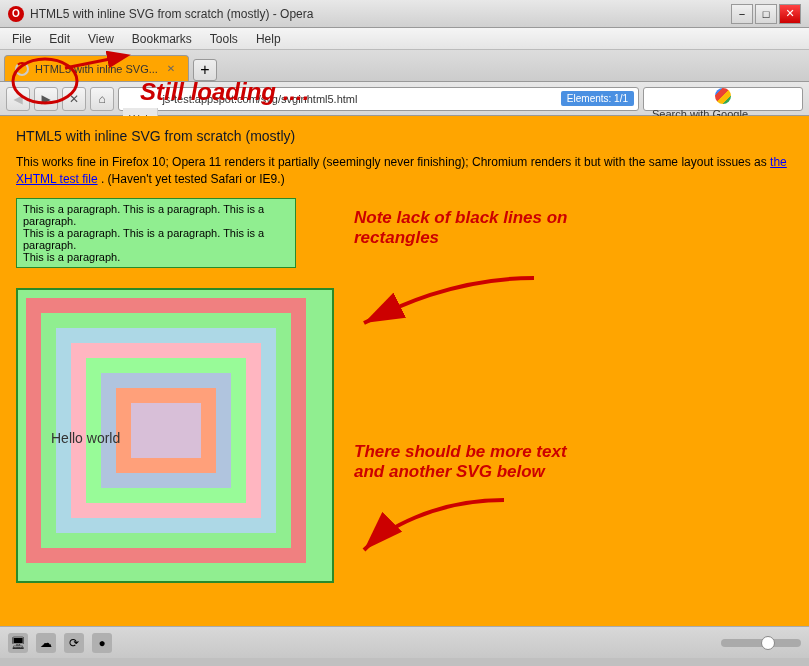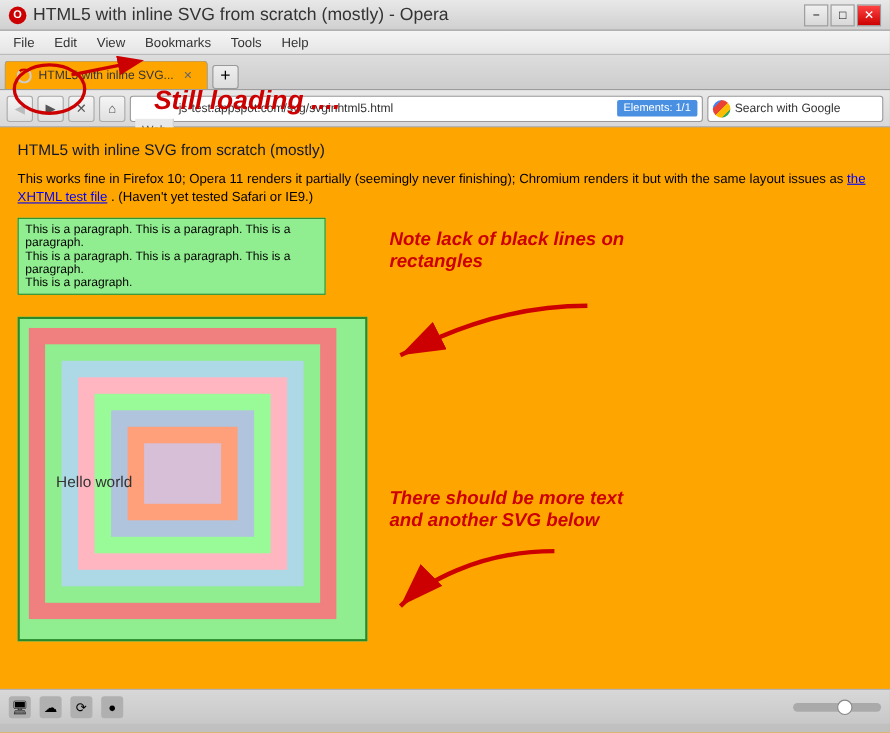--- a/index.html
+++ b/index.html
@@ -23,21 +23,21 @@
     .title-bar-icon {
       width: 16px; height: 16px;
       background: #cc0000;
       border-radius: 50%;
       font-size: 10px;
       color: white;
       display: flex; align-items: center; justify-content: center;
       font-weight: bold;
     }
     .title-text {
-      font-size: 16px;
+      font-size: 12px;
       color: #333;
     }
     .title-bar-controls {
       display: flex; gap: 2px;
     }
     .win-btn {
       width: 22px; height: 20px;
       border: 1px solid #999;
       background: linear-gradient(to bottom, #f0f0f0, #d8d8d8);
       cursor: pointer;
@@ -177,20 +177,21 @@
     .search-section {
       display: flex;
       align-items: center;
       background: white;
       border: 1px solid #999;
       border-radius: 3px;
       height: 24px;
       padding: 0 4px;
       gap: 4px;
       width: 160px;
+      flex-direction: column;
     }
     .search-icon-img {
       width: 16px; height: 16px;
       background: linear-gradient(135deg, #4285f4 25%, #ea4335 25% 50%, #fbbc05 50% 75%, #34a853 75%);
       border-radius: 50%;
       flex-shrink: 0;
     }
     .search-input {
       border: none;
       outline: none;

